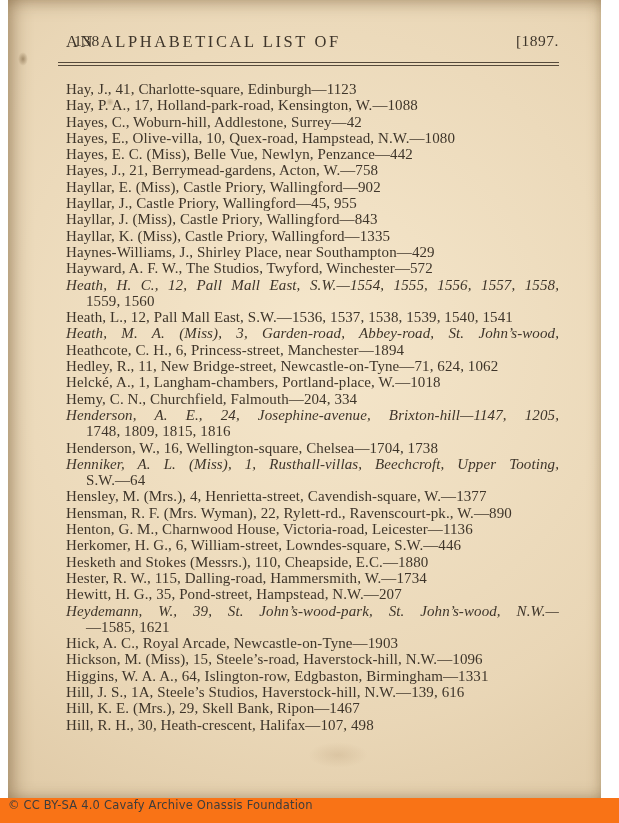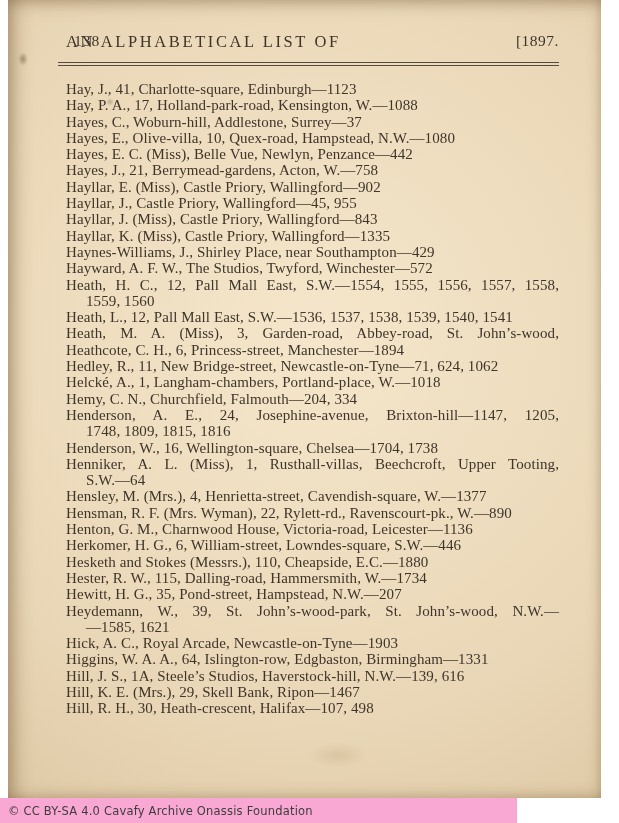--- a/index.html
+++ b/index.html
@@ -80,34 +80,34 @@
   }
   .entry { margin: 0; }
   .entry .line {
     text-align: left;
     white-space: normal;
     hyphens: none;
   }
   .entry .line.just {
     text-align: justify;
     text-align-last: justify;
+    font-style: italic;
   }
   .entry .line.cont {
     padding-left: 20px;
   }
 
   
   .license-bar {
     position: absolute;
     left: 0; bottom: 0;
-    width: 517px;
+    width: 619px;
     height: 25px;
-    background: #f9a8d4;
+    background: #f97316;
     display: flex;
-    align-items: center;
     font-family: "DejaVu Sans", "Liberation Sans", sans-serif;
     font-size: 11.5px;
     color: #3d3d3d;
     padding-left: 8px;
     box-sizing: border-box;
     letter-spacing: 0.2px;
   }
 </style>
 </head>
 <body>
@@ -129,21 +129,21 @@
     <div class="double-rule"></div>
 
     <div class="entries">
         <div class="entry">
           <div class="line">Hay, J., 41, Charlotte-square, Edinburgh—1123</div>
         </div>
         <div class="entry">
           <div class="line">Hay, P. A., 17, Holland-park-road, Kensington, W.—1088</div>
         </div>
         <div class="entry">
-          <div class="line">Hayes, C., Woburn-hill, Addlestone, Surrey—37</div>
+          <div class="line">Hayes, C., Woburn-hill, Addlestone, Surrey—42</div>
         </div>
         <div class="entry">
           <div class="line">Hayes, E., Olive-villa, 10, Quex-road, Hampstead, N.W.—1080</div>
         </div>
         <div class="entry">
           <div class="line">Hayes, E. C. (Miss), Belle Vue, Newlyn, Penzance—442</div>
         </div>
         <div class="entry">
           <div class="line">Hayes, J., 21, Berrymead-gardens, Acton, W.—758</div>
         </div>
@@ -218,20 +218,23 @@
         </div>
         <div class="entry">
           <div class="line">Hewitt, H. G., 35, Pond-street, Hampstead, N.W.—207</div>
         </div>
         <div class="entry">
           <div class="line just">Heydemann, W., 39, St. John’s-wood-park, St. John’s-wood, N.W.—</div>
           <div class="line cont">—1585, 1621</div>
         </div>
         <div class="entry">
           <div class="line">Hick, A. C., Royal Arcade, Newcastle-on-Tyne—1903</div>
+        </div>
+        <div class="entry">
+          <div class="line">Hickson, M. (Miss), 15, Steele’s-road, Haverstock-hill, N.W.—1096</div>
         </div>
         <div class="entry">
           <div class="line">Higgins, W. A. A., 64, Islington-row, Edgbaston, Birmingham—1331</div>
         </div>
         <div class="entry">
           <div class="line">Hill, J. S., 1A, Steele’s Studios, Haverstock-hill, N.W.—139, 616</div>
         </div>
         <div class="entry">
           <div class="line">Hill, K. E. (Mrs.), 29, Skell Bank, Ripon—1467</div>
         </div>

